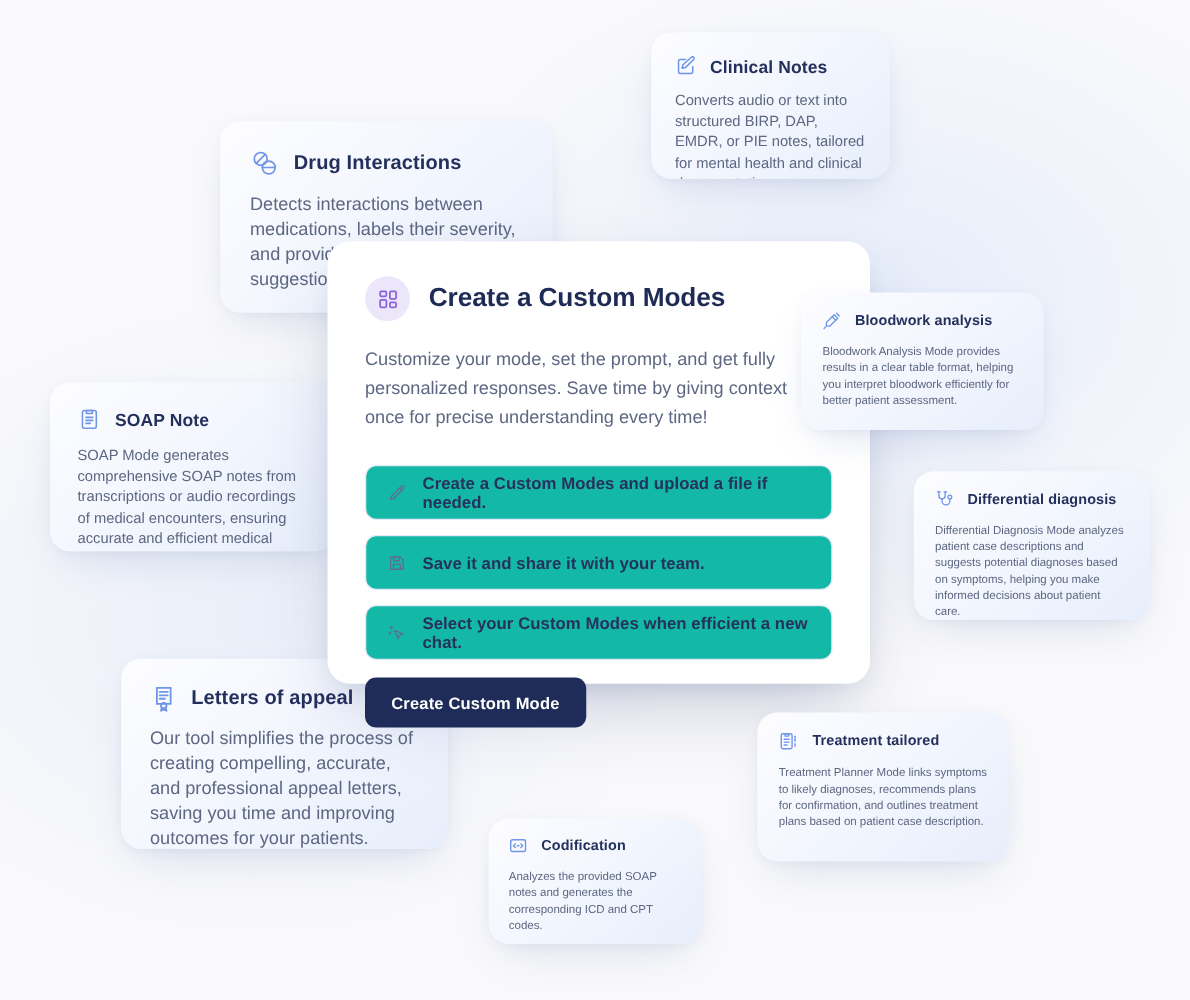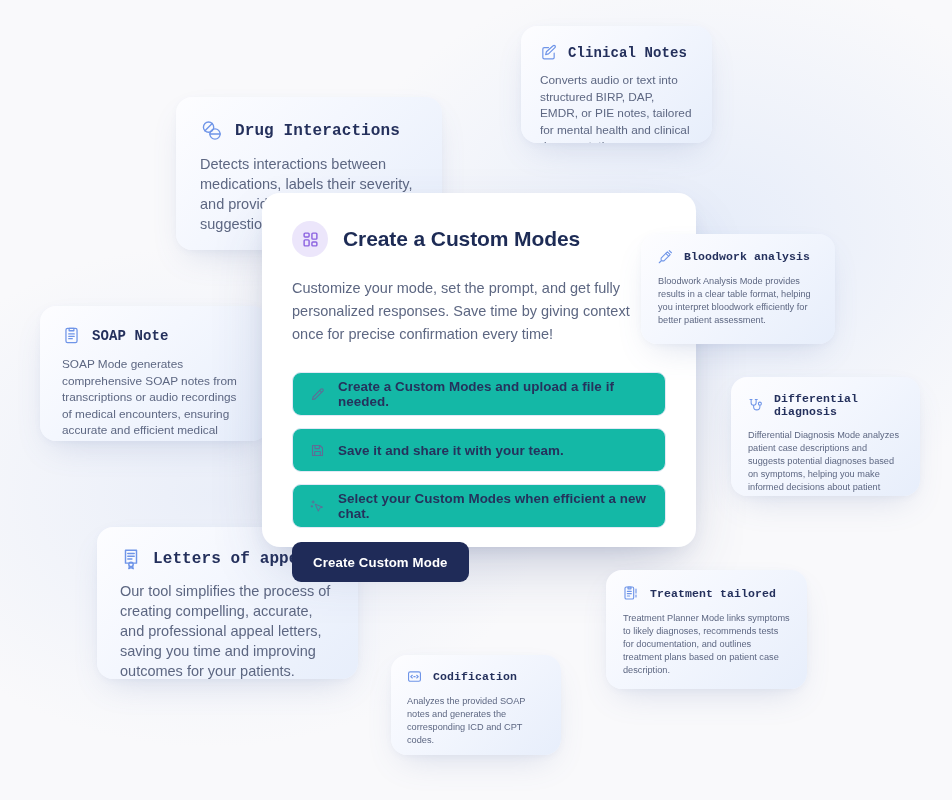--- a/index.html
+++ b/index.html
@@ -46,21 +46,20 @@
     flex: 0 0 auto;
     display: flex;
     align-items: center;
     justify-content: center;
     color: #6f95e8;
   }
   .fcard-title {
     color: #24305c;
     font-weight: bold;
     letter-spacing: 0.1px;
-    font-family: Liberation Mono, monospace;
   }
   .fcard-desc {
     color: #5d6782;
     margin-top: 11px;
   }
 
   
   .size-lg .fcard-title { font-size: 16px; }
   .size-lg .fcard-desc  { font-size: 14.5px; line-height: 20px; }
   .size-md .fcard-title { font-size: 14px; }
@@ -286,21 +285,21 @@
           <path d="M7.5 3h4.5v2.8H7.5z"></path>
           <line x1="6.5" y1="9.5" x2="12.5" y2="9.5"></line>
           <line x1="6.5" y1="13" x2="12.5" y2="13"></line>
           <line x1="6.5" y1="16.5" x2="10" y2="16.5"></line>
           <line x1="19.5" y1="6" x2="19.5" y2="12"></line>
           <line x1="19.5" y1="15" x2="19.5" y2="18"></line>
         </svg>
       </span>
       <span class="fcard-title">Treatment tailored</span>
     </div>
-    <div class="fcard-desc">Treatment Planner Mode links symptoms to likely diagnoses, recommends tests for documentation, and outlines treatment plans based on patient case description.</div>
+    <div class="fcard-desc">Treatment Planner Mode links symptoms to likely diagnoses, recommends plans for confirmation, and outlines treatment plans based on patient case description.</div>
   </div>
 
   <div class="fcard size-sm" id="card-codification">
     <div class="fcard-head">
       <span class="fcard-ico">
         <svg width="15" height="15" viewBox="0 0 24 24" fill="none" stroke="currentColor" stroke-width="1.8" stroke-linecap="round" stroke-linejoin="round">
           <rect x="2.5" y="4.5" width="19" height="15" rx="2.5"></rect>
           <path d="M8.5 10 6 12.2l2.5 2.2"></path>
           <path d="M15.5 10 18 12.2l-2.5 2.2"></path>
           <line x1="11" y1="12.2" x2="13" y2="12.2"></line>
@@ -317,21 +316,21 @@
         <svg width="17" height="17" viewBox="0 0 24 24" fill="none" stroke="currentColor" stroke-width="2" stroke-linecap="round" stroke-linejoin="round">
           <rect x="3" y="3" width="7" height="5.5" rx="1.4"></rect>
           <rect x="3" y="12.5" width="7" height="8.5" rx="1.4"></rect>
           <rect x="14" y="3" width="7" height="8.5" rx="1.4"></rect>
           <rect x="14" y="15.5" width="7" height="5.5" rx="1.4"></rect>
         </svg>
       </span>
       <span id="modal-title">Create a Custom Modes</span>
     </div>
 
-    <div id="modal-sub">Customize your mode, set the prompt, and get fully personalized responses. Save time by giving context once for precise confirmation every time!</div>
+    <div id="modal-sub">Customize your mode, set the prompt, and get fully personalized responses. Save time by giving context once for precise understanding every time!</div>
 
     <div id="modal-steps">
 
       <div class="step">
         <span class="step-ico">
           <svg width="15" height="15" viewBox="0 0 24 24" fill="none" stroke="currentColor" stroke-width="1.7" stroke-linecap="round" stroke-linejoin="round">
             <path d="M17.5 3.5a2.1 2.1 0 0 1 3 3L8 19l-4 1 1-4z"></path>
             <line x1="15.5" y1="5.5" x2="18.5" y2="8.5"></line>
           </svg>
         </span>

